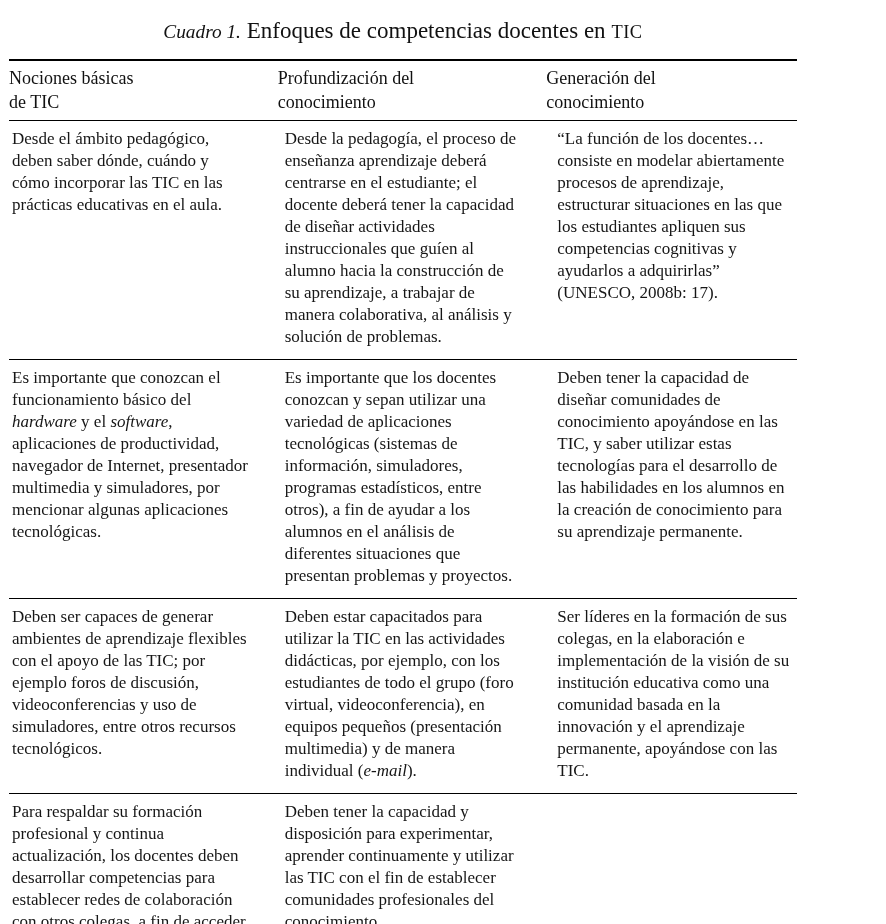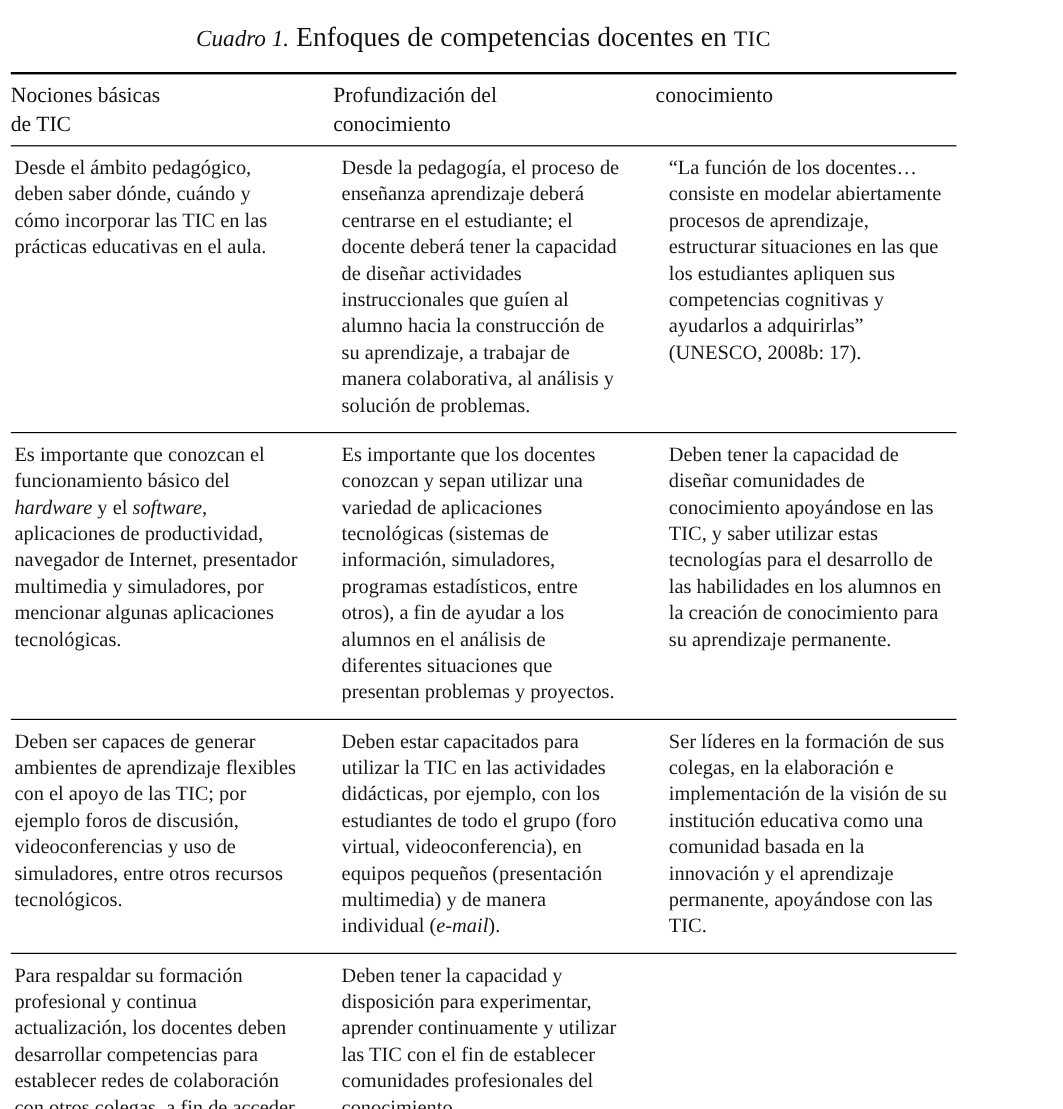--- a/index.html
+++ b/index.html
@@ -79,20 +79,21 @@
     <div class="thead">
       <div class="th">
         <div>Nociones básicas</div>
         <div>de TIC</div>
       </div>
       <div class="th">
         <div>Profundización del</div>
         <div>conocimiento</div>
       </div>
       <div class="th">
+        <div>Generación del</div>
         <div>conocimiento</div>
       </div>
     </div>
 
     <div class="tr">
       <div class="td"><span>Desde el ámbito pedagógico, deben saber dónde, cuándo y cómo incorporar las TIC en las prácticas educativas en el aula.</span></div>
       <div class="td"><span>Desde la pedagogía, el proceso de enseñanza aprendizaje deberá centrarse en el estudiante; el docente deberá tener la capacidad de diseñar actividades instruccionales que guíen al alumno hacia la construcción de su aprendizaje, a trabajar de manera colaborativa, al análisis y solución de problemas.</span></div>
       <div class="td"><span>“La función de los docentes… consiste en modelar abiertamente procesos de aprendizaje, estructurar situaciones en las que los estudiantes apliquen sus competencias cognitivas y ayudarlos a adquirirlas” (UNESCO, 2008b: 17).</span></div>
     </div>
 

